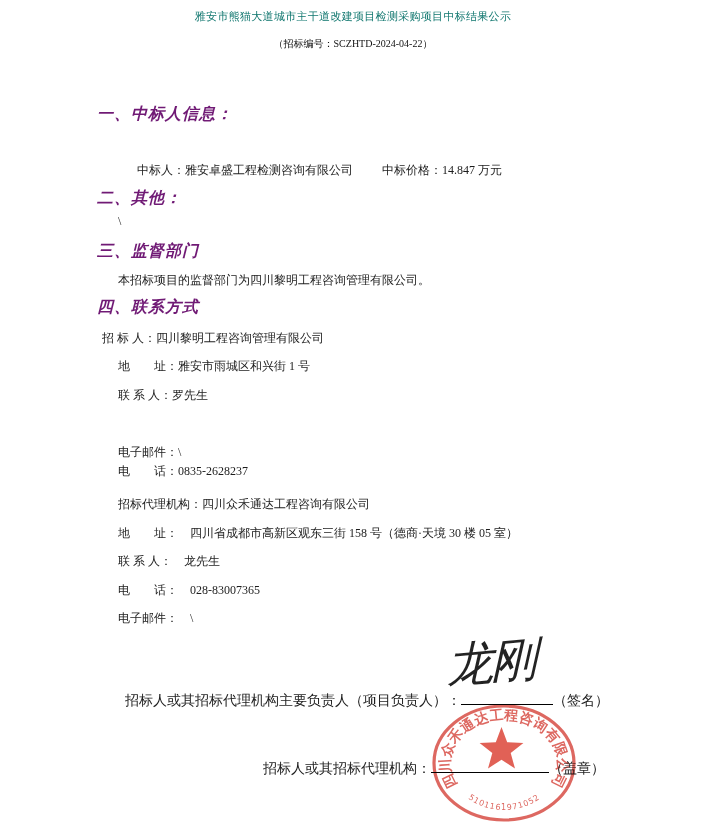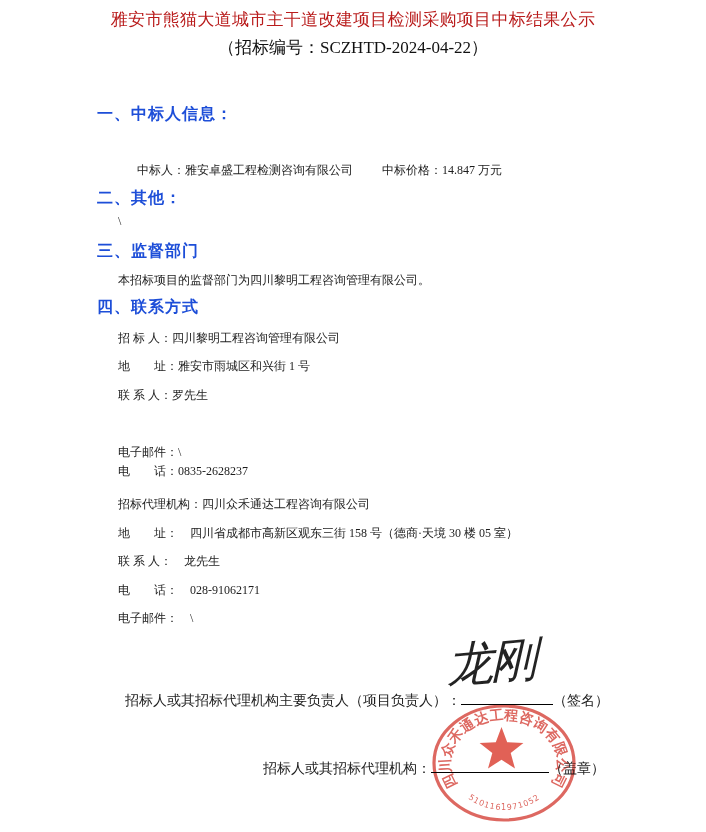--- a/index.html
+++ b/index.html
@@ -1,22 +1,22 @@
 <!DOCTYPE html>
 <html><head>
 <meta charset="utf-8">
 <style>
   html,body{margin:0;padding:0;background:#ffffff;}
   .page{position:relative;width:706px;height:832px;background:#fff;overflow:hidden;
         font-family:"Liberation Serif","DejaVu Serif",serif;color:#1c1c1c;}
   .line{position:absolute;white-space:nowrap;font-size:12px;line-height:1.3;color:#1c1c1c;}
   .center{left:0;width:706px;text-align:center;}
-  .title{font-size:17px;letter-spacing:0.3px;color:#b91c1c;}
-  .subtitle{font-size:17px;color:#111;}
-  .h{font-size:16px;font-weight:bold;letter-spacing:1px;color:#1d4ed8;}
+  .title{font-size:11px;letter-spacing:0.3px;color:#0f766e;}
+  .subtitle{font-size:10px;color:#111;}
+  .h{font-size:16px;font-weight:bold;letter-spacing:1px;color:#701a75;font-style:italic;}
   .ftr{font-size:14px;}
   .u{display:inline-block;border-bottom:1.2px solid #000;height:13px;vertical-align:baseline;}
   .u-sign{width:92px;}
   .u-seal{width:118px;}
   .autograph{position:absolute;left:446px;top:643px;font-size:47px;font-style:italic;
              letter-spacing:-3px;color:#121212;transform:rotate(-5deg) skewX(-4deg);
              transform-origin:left top;mix-blend-mode:multiply;opacity:.93;line-height:1;}
   .seal-svg{position:absolute;left:400px;top:620px;width:230px;height:212px;
             mix-blend-mode:multiply;opacity:.88;}
   .lbl{color:#1c1c1c;}
@@ -35,21 +35,21 @@
   <div class="line" style="left:382px;top:163px;">中标价格：14.847 万元</div>
 
   <div class="line h" style="left:97px;top:188px;">二、其他：</div>
   <div class="line" style="left:118px;top:214px;">\</div>
 
   <div class="line h" style="left:97px;top:241px;">三、监督部门</div>
   <div class="line" style="left:118px;top:273px;">本招标项目的监督部门为四川黎明工程咨询管理有限公司。</div>
 
   <div class="line h" style="left:97px;top:297px;">四、联系方式</div>
 
-  <div class="line" style="left:118px;top:331px;">
+  <div class="line" style="left:102px;top:331px;">
     <span class="lbl">招 标 人：</span><span class="val">四川黎明工程咨询管理有限公司</span>
   </div>
   <div class="line" style="left:118px;top:359px;text-align:right;">
     <span class="lbl">地　　址：</span><span class="val">雅安市雨城区和兴街 1 号</span>
   </div>
   <div class="line" style="left:118px;top:388px;">
     <span class="lbl">联 系 人：</span><span class="val">罗先生</span>
   </div>
   <div class="line" style="left:118px;top:416px;margin-top:48px;">
     <span class="lbl">电　　话：</span><span class="val">0835-2628237</span>
@@ -61,21 +61,21 @@
   <div class="line" style="left:118px;top:497px;">
     <span class="lbl">招标代理机构：</span><span class="val">四川众禾通达工程咨询有限公司</span>
   </div>
   <div class="line" style="left:118px;top:526px;">
     <span class="lbl">地　　址：　</span><span class="val">四川省成都市高新区观东三街 158 号（德商·天境 30 楼 05 室）</span>
   </div>
   <div class="line" style="left:118px;top:554px;">
     <span class="lbl">联 系 人：　</span><span class="val">龙先生</span>
   </div>
   <div class="line" style="left:118px;top:583px;">
-    <span class="lbl">电　　话：　</span><span class="val">028-91062171</span>
+    <span class="lbl">电　　话：　</span><span class="val">028-83007365</span>
   </div>
   <div class="line" style="left:118px;top:611px;">
     <span class="lbl">电子邮件：　</span><span class="val">\</span>
   </div>
 
   <div class="line ftr" style="left:125px;top:691px;">
     <span>招标人或其招标代理机构主要负责人（项目负责人）：</span><span class="u u-sign"></span><span>（签名）</span>
   </div>
   <div class="line ftr" style="left:263px;top:759px;">
     <span>招标人或其招标代理机构：</span><span class="u u-seal"></span><span>（盖章）</span>

